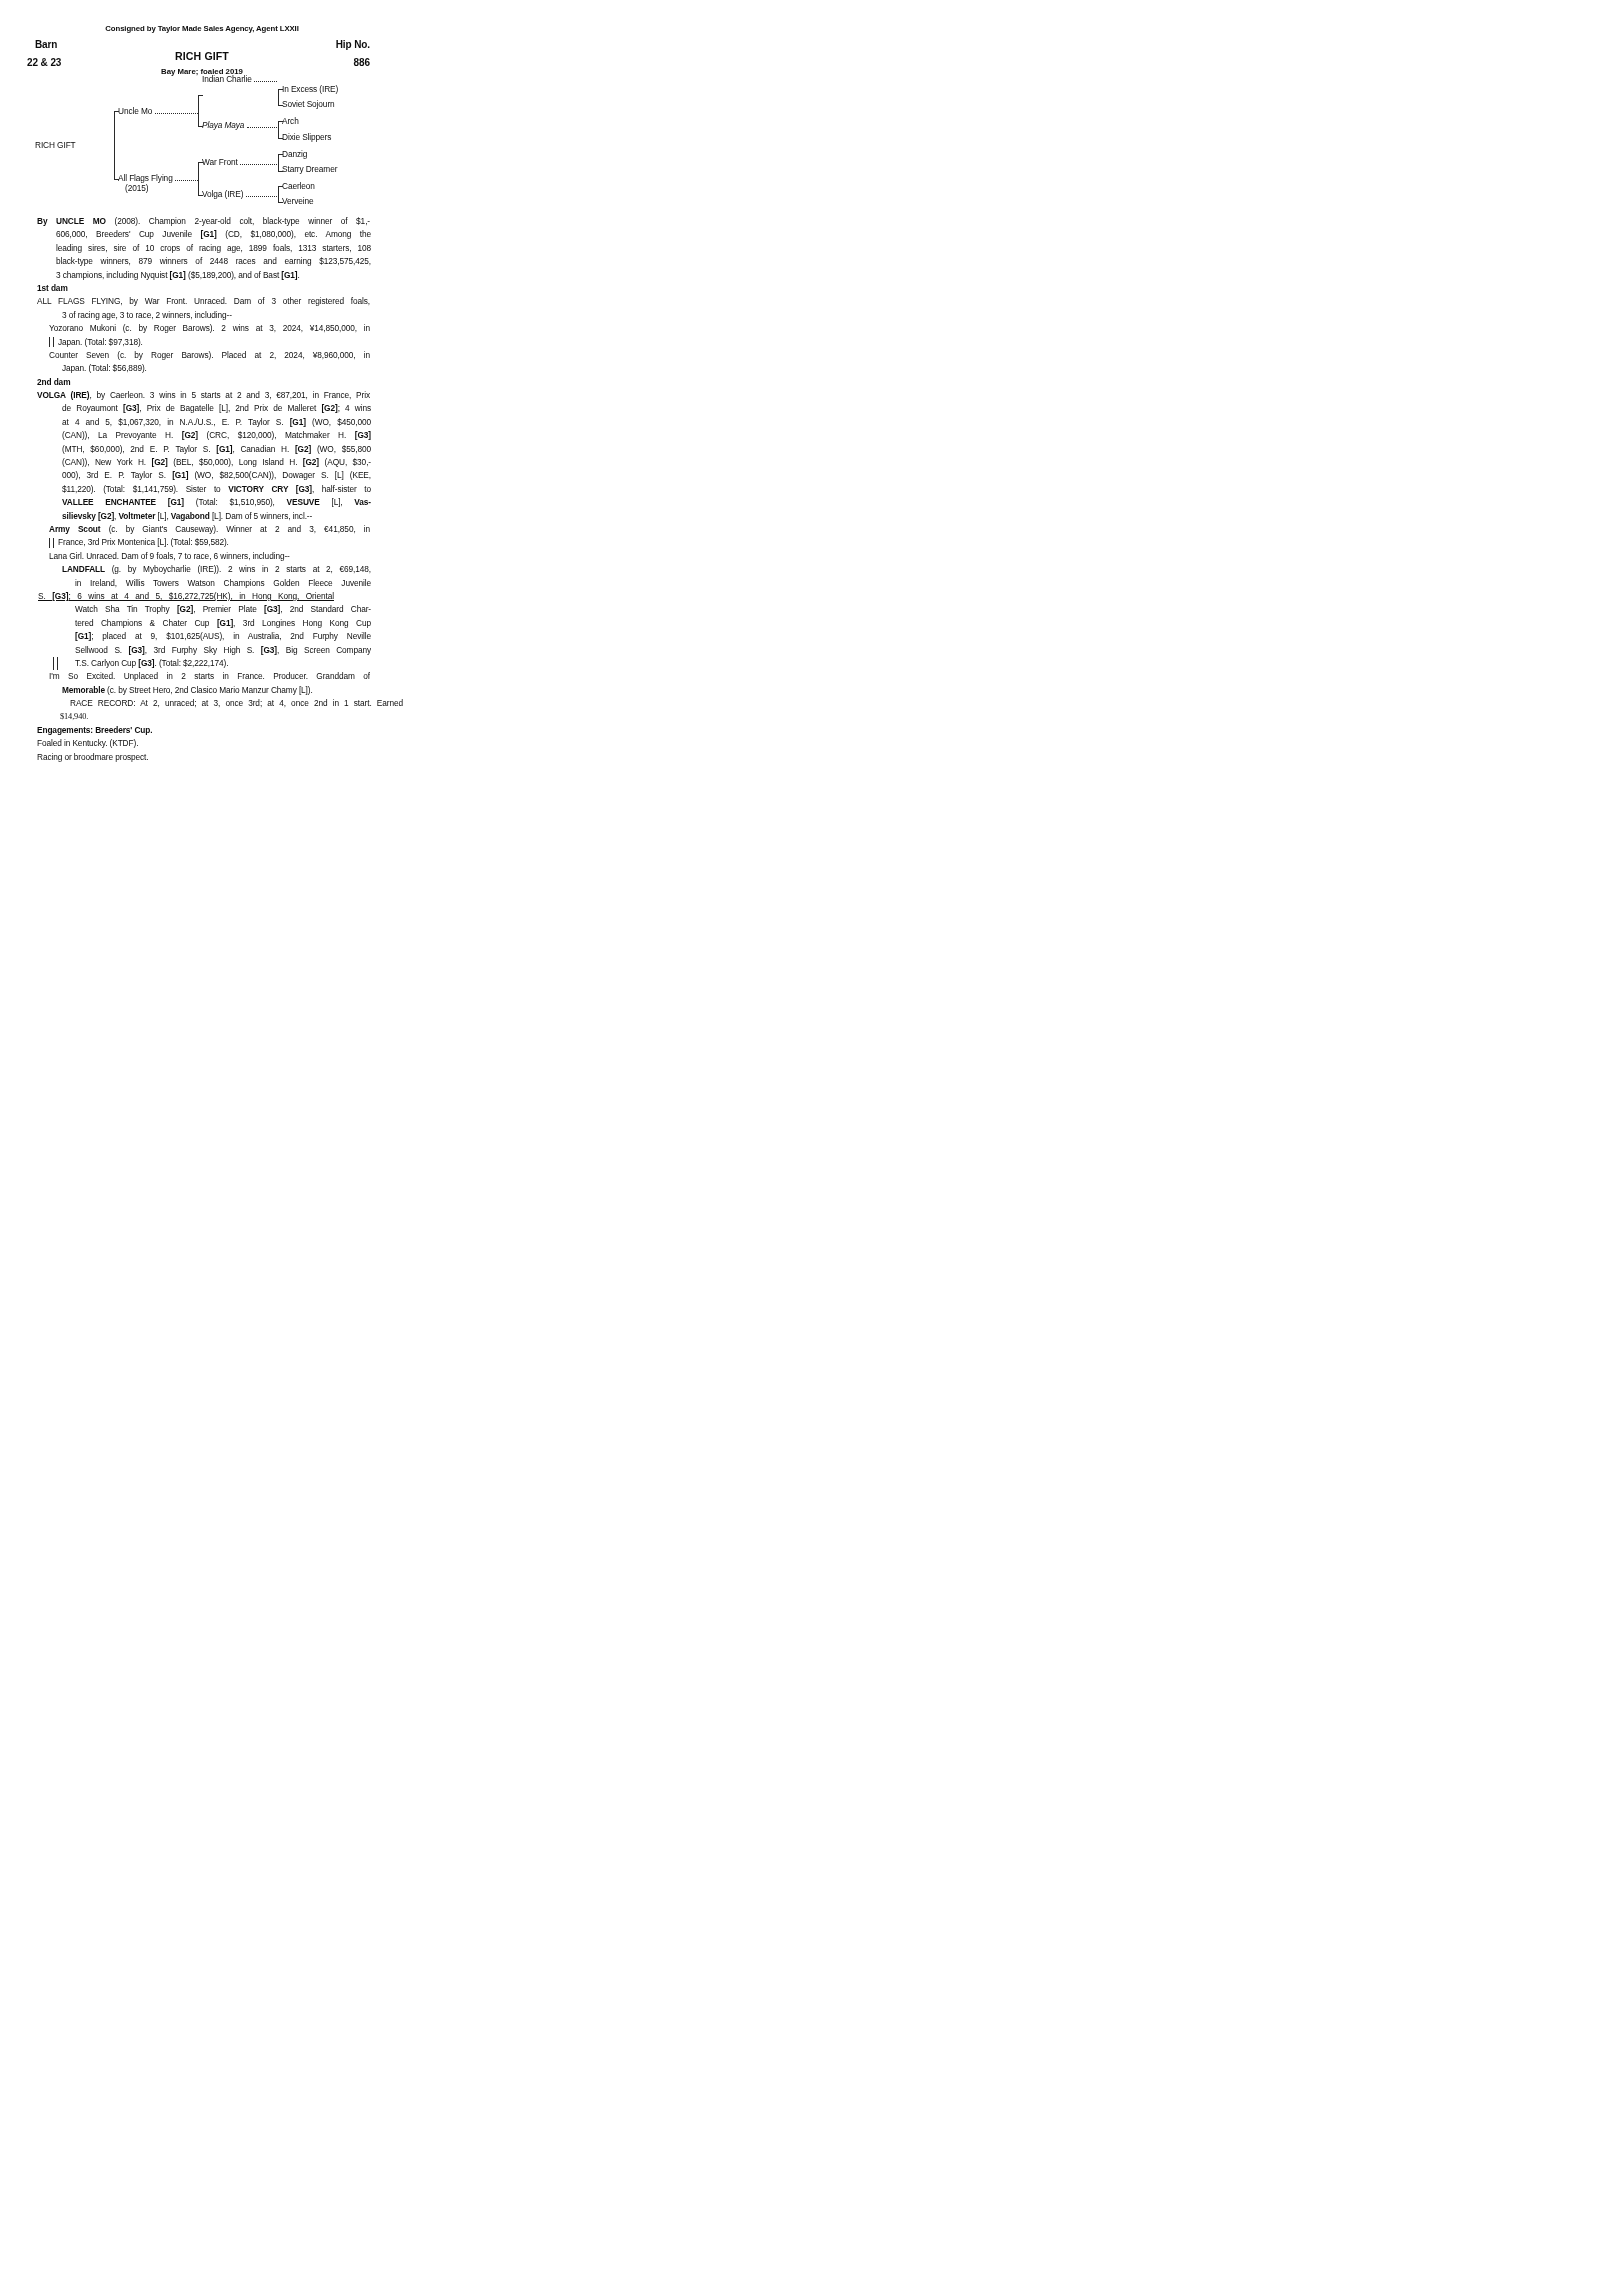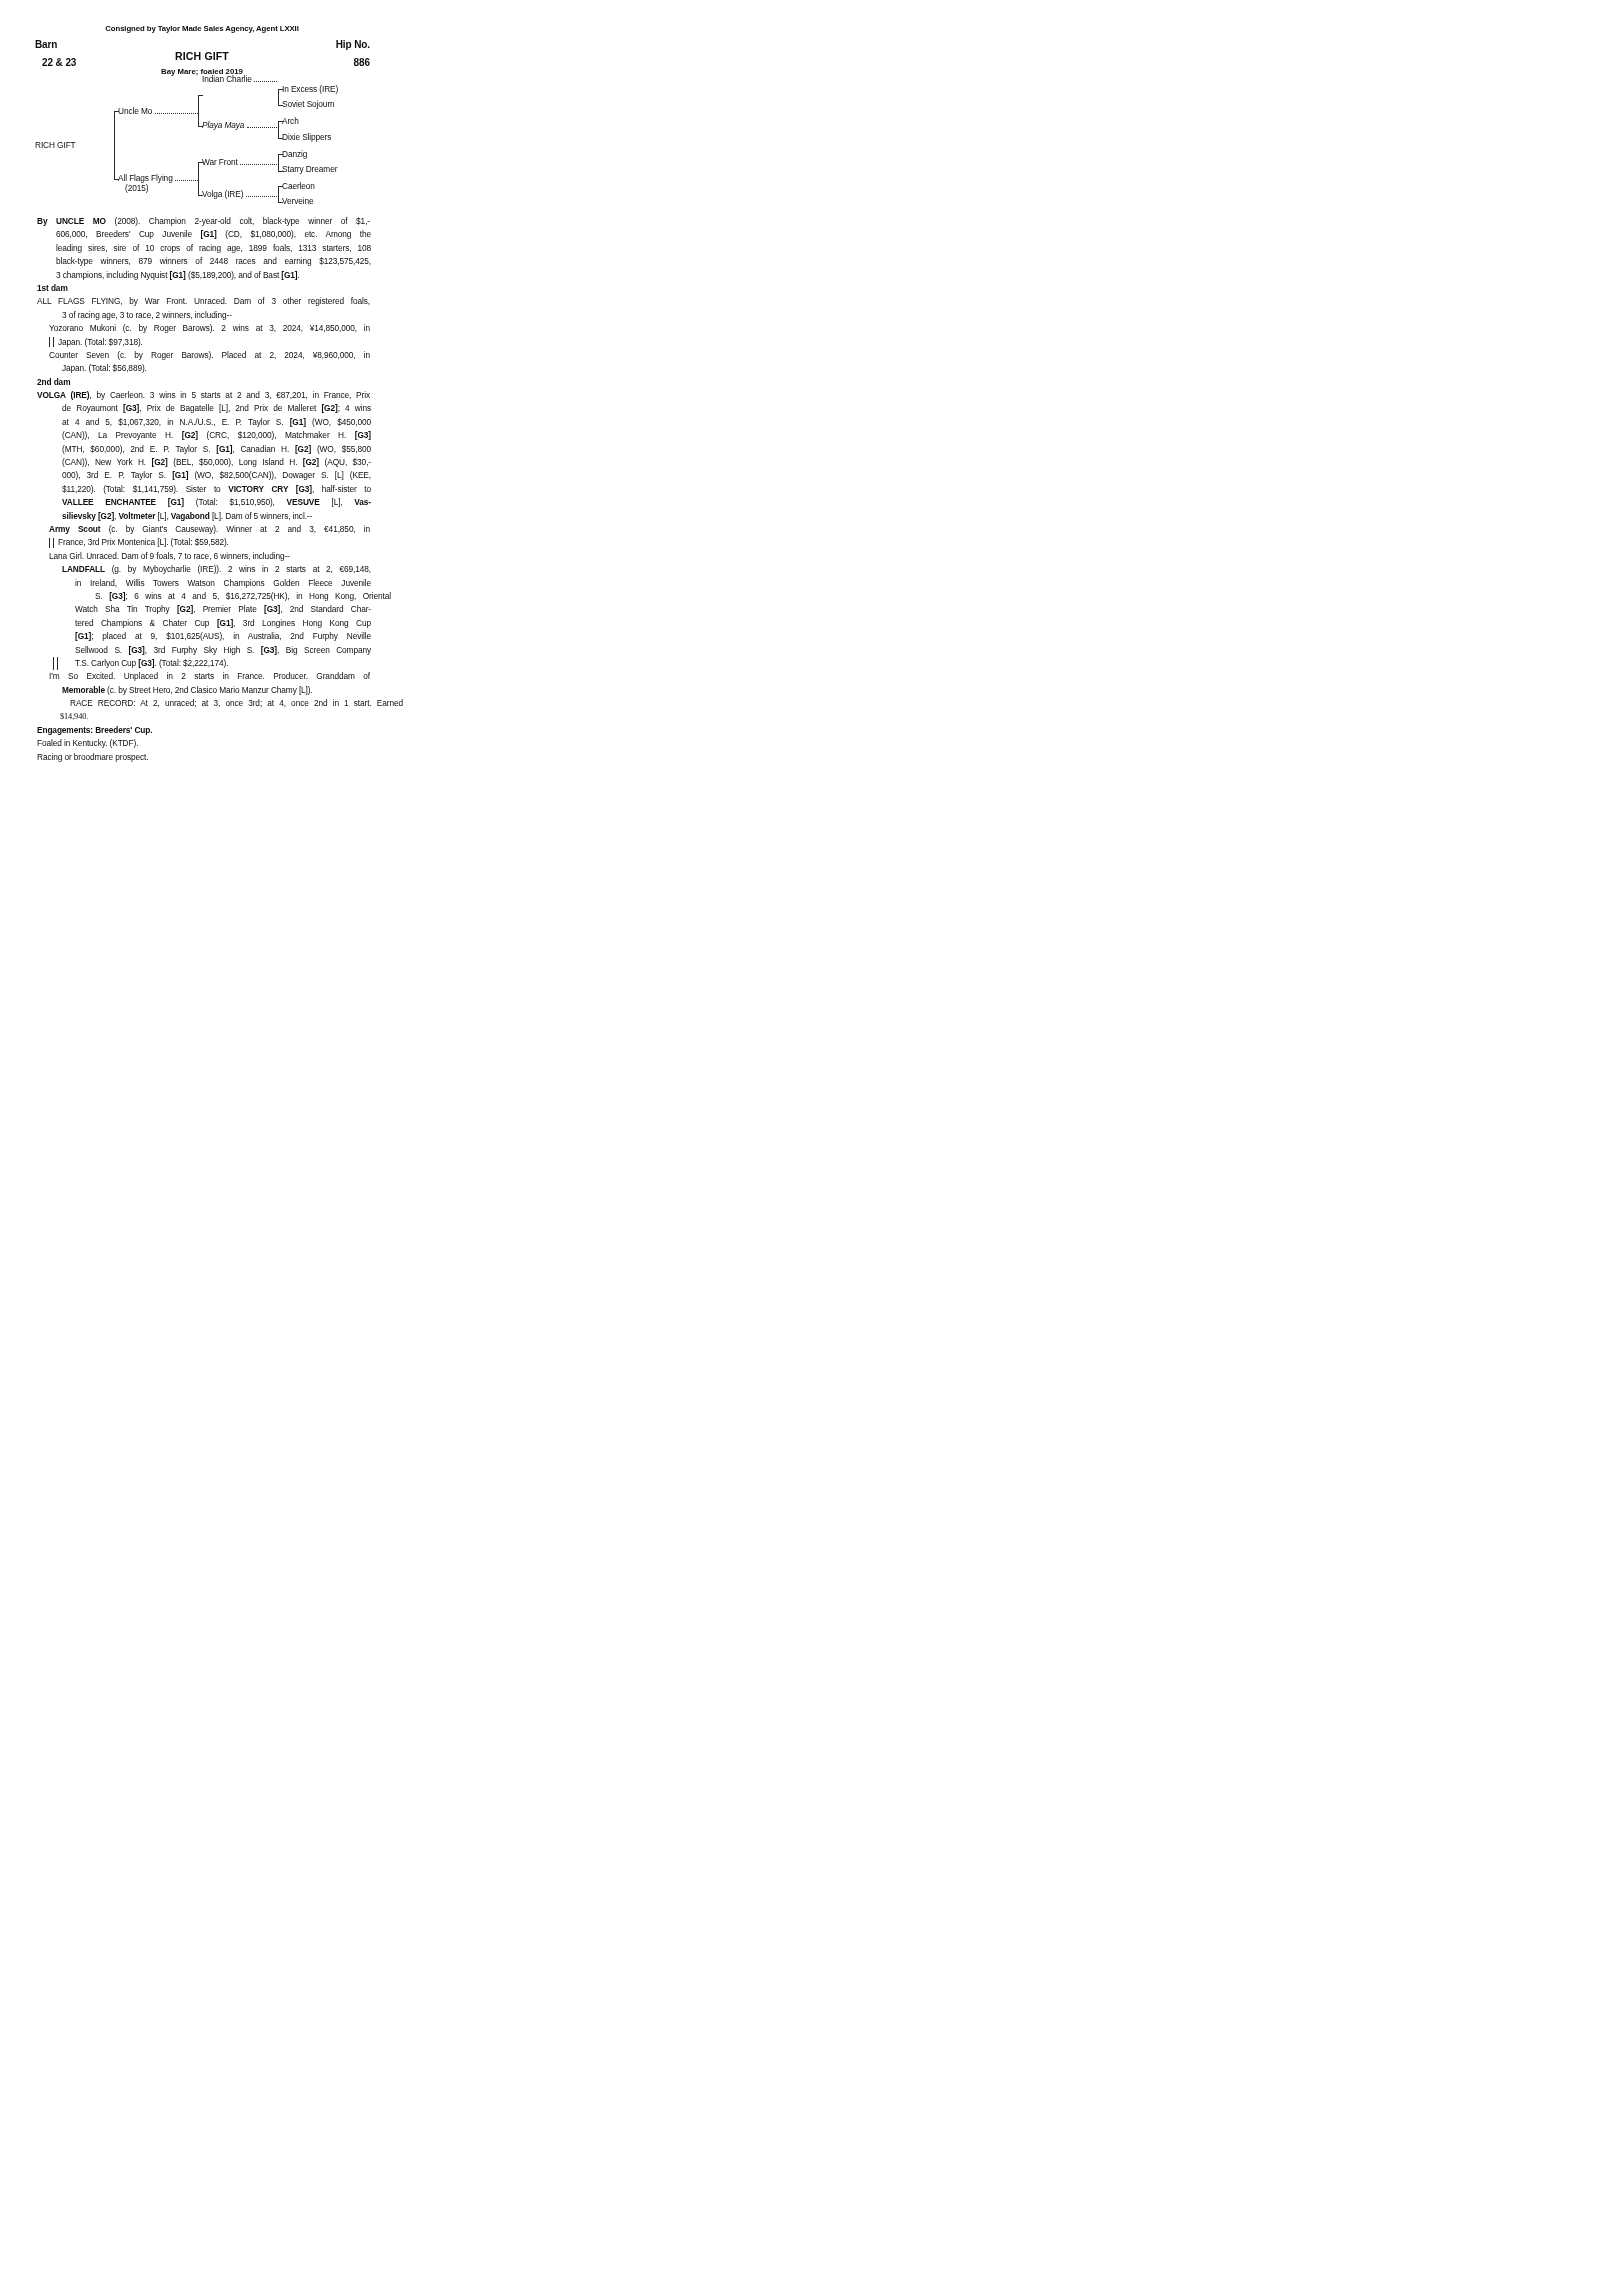--- a/index.html
+++ b/index.html
@@ -3,21 +3,21 @@
 <meta charset="utf-8">
 <style>
   html,body{margin:0;padding:0;background:#ffffff;}
   .page{position:relative;width:404px;height:807px;background:#fff;color:#0d0d0d;
         font-family:"Liberation Sans", sans-serif;overflow:hidden;}
   
   .hdr-consigned{position:absolute;top:24px;left:0;right:0;text-align:center;
                  font-weight:bold;font-size:7.8px;letter-spacing:-0.1px;}
   .hdr-big{font-size:10px;font-weight:bold;letter-spacing:-0.1px;}
   .hdr-barn-label{position:absolute;top:39px;left:35px;}
-  .hdr-barn-value{position:absolute;top:57px;left:42px;}
+  .hdr-barn-value{position:absolute;top:57px;left:27px;}
   .hdr-hip-label{position:absolute;top:39px;right:34px;text-align:right;}
   .hdr-hip-value{position:absolute;top:57px;right:34px;text-align:right;}
   .hdr-name{position:absolute;top:50px;left:0;right:0;text-align:center;
             font-size:10.6px;font-weight:bold;letter-spacing:0.1px;}
   .hdr-foaled{position:absolute;top:67px;left:0;right:0;text-align:center;
               font-weight:bold;font-size:7.8px;}
   
   .ped-name{position:absolute;height:10px;display:flex;align-items:baseline;
             font-size:8.3px;letter-spacing:-0.1px;white-space:nowrap;}
   .ped-name .leader{flex:1 1 auto;border-bottom:0.9px dotted #2a2a2a;
@@ -136,21 +136,21 @@
       <div class="bline j" style="margin-left: 62px; width: 309px;"><span>(CAN)), New York H. </span><b>[G2]</b><span> (BEL, $50,000), Long Island H. </span><b>[G2]</b><span> (AQU, $30,-</span></div>
       <div class="bline j" style="margin-left: 62px; width: 309px;"><span>000), 3rd E. P. Taylor S. </span><b>[G1]</b><span> (WO, $82,500(CAN)), Dowager S. [L] (KEE,</span></div>
       <div class="bline j" style="margin-left: 62px; width: 309px;"><span>$11,220). (Total: $1,141,759). Sister to </span><b>VICTORY CRY [G3]</b><span>, half-sister to</span></div>
       <div class="bline j" style="margin-left: 62px; width: 309px;"><b>VALLEE ENCHANTEE [G1]</b><span> (Total: $1,510,950), </span><b>VESUVE</b><span> [L], </span><b>Vas-</b></div>
       <div class="bline" style="margin-left: 62px; width: 309px;"><b>silievsky [G2]</b><span>, </span><b>Voltmeter</b><span> [L], </span><b>Vagabond</b><span> [L]. Dam of 5 winners, incl.--</span></div>
       <div class="bline j" style="margin-left: 49px; width: 321px;"><b>Army Scout</b><span> (c. by Giant's Causeway). Winner at 2 and 3, €41,850, in</span></div>
       <div class="bline" style="margin-left: 58px; width: 313px;"><span>France, 3rd Prix Montenica [L]. (Total: $59,582).</span><span class="vbar" style="left: -8.7px;"></span><span class="vbar" style="left: -5.5px;"></span></div>
       <div class="bline" style="margin-left: 49px; width: 321px;"><span>Lana Girl. Unraced. Dam of 9 foals, 7 to race, 6 winners, including--</span></div>
       <div class="bline j" style="margin-left: 62px; width: 309px;"><b>LANDFALL</b><span> (g. by Myboycharlie (IRE)). 2 wins in 2 starts at 2, €69,148,</span></div>
       <div class="bline j" style="margin-left: 75px; width: 296px;"><span>in Ireland, Willis Towers Watson Champions Golden Fleece Juvenile</span></div>
-      <div class="bline j" style="margin-left: 95px; width: 296px;"><span>S. </span><b>[G3]</b><span>; 6 wins at 4 and 5, $16,272,725(HK), in Hong Kong, Oriental</span></div>
+      <div class="bline j" style="margin-left: 38px; width: 296px; text-decoration: underline;"><span>S. </span><b>[G3]</b><span>; 6 wins at 4 and 5, $16,272,725(HK), in Hong Kong, Oriental</span></div>
       <div class="bline j" style="margin-left: 75px; width: 296px;"><span>Watch Sha Tin Trophy </span><b>[G2]</b><span>, Premier Plate </span><b>[G3]</b><span>, 2nd Standard Char-</span></div>
       <div class="bline j" style="margin-left: 75px; width: 296px;"><span>tered Champions &amp; Chater Cup </span><b>[G1]</b><span>, 3rd Longines Hong Kong Cup</span></div>
       <div class="bline j" style="margin-left: 75px; width: 296px;"><b>[G1]</b><span>; placed at 9, $101,625(AUS), in Australia, 2nd Furphy Neville</span></div>
       <div class="bline j" style="margin-left: 75px; width: 296px;"><span>Sellwood S. </span><b>[G3]</b><span>, 3rd Furphy Sky High S. </span><b>[G3]</b><span>, Big Screen Company</span></div>
       <div class="bline" style="margin-left: 75px; width: 296px;"><span>T.S. Carlyon Cup </span><b>[G3]</b><span>. (Total: $2,222,174).</span><span class="vbar full" style="left: -21.6px;"></span><span class="vbar full" style="left: -18.4px;"></span></div>
       <div class="bline j" style="margin-left: 49px; width: 321px;"><span>I'm So Excited. Unplaced in 2 starts in France. Producer. Granddam of</span></div>
       <div class="bline" style="margin-left: 62px; width: 309px;"><b>Memorable</b><span> (c. by Street Hero, 2nd Clasico Mario Manzur Chamy [L]).</span></div>
       <div class="bline j" style="margin-left: 37px; width: 333px; padding-left: 33px;"><span>RACE RECORD: At 2, unraced; at 3, once 3rd; at 4, once 2nd in 1 start. Earned</span></div>
       <div class="bline" style="margin-left: 60px; width: 315px; font-family: Liberation Serif, serif;"><span>$14,940.</span></div>
       <div class="bline" style="margin-left: 37px; width: 333px;"><b>Engagements: Breeders' Cup.</b></div>

